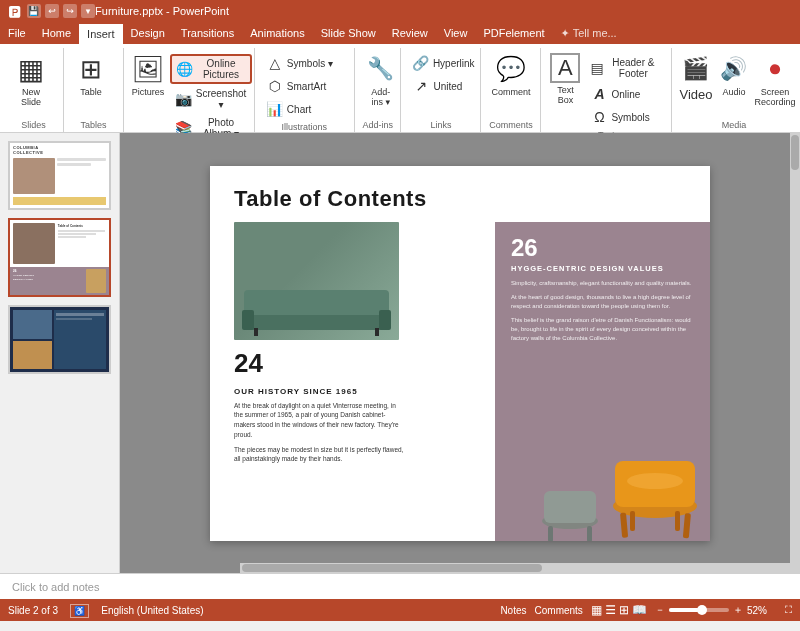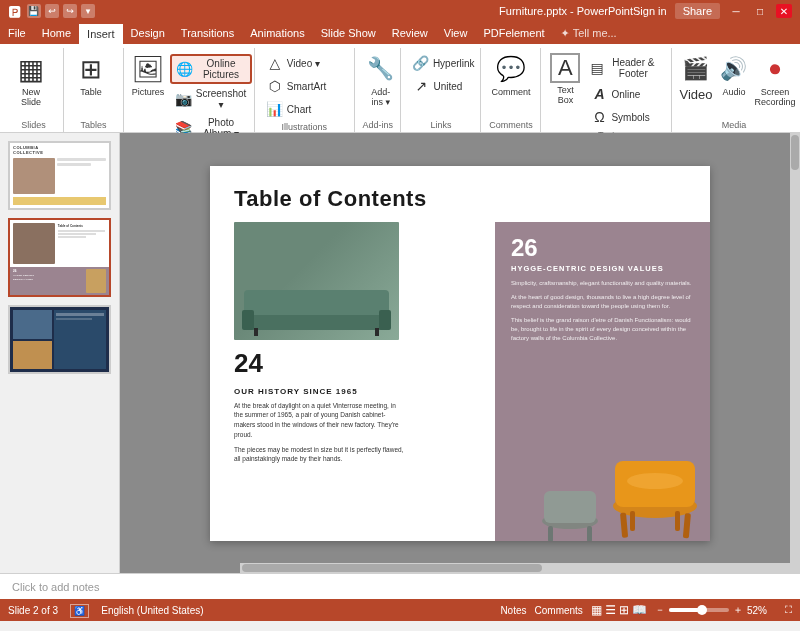--- a/index.html
+++ b/index.html
@@ -3,21 +3,21 @@
   <meta charset="utf-8">
   <style>
     * { box-sizing: border-box; margin: 0; padding: 0; }
     body { font-family: 'Segoe UI', Arial, sans-serif; font-size: 12px; background: #f0f0f0; overflow: hidden; width: 800px; height: 631px; }
 
     
     .title-bar { background: #b7472a; height: 22px; display: flex; align-items: center; justify-content: space-between; padding: 0 8px; color: white; font-size: 11px; }
     .title-bar-left { display: flex; align-items: center; gap: 6px; }
     .title-bar-icons { display: flex; gap: 4px; }
     .title-bar-icon { width: 14px; height: 14px; background: rgba(255,255,255,0.3); border-radius: 2px; display: flex; align-items: center; justify-content: center; font-size: 9px; color: white; cursor: pointer; }
-    .title-center { flex: 1; text-align: right; font-size: 11px; }
+    .title-center { flex: 1; text-align: left; font-size: 11px; }
     .title-right { display: flex; align-items: center; gap: 8px; font-size: 11px; }
     .win-btn { width: 16px; height: 14px; display: flex; align-items: center; justify-content: center; font-size: 10px; cursor: pointer; }
     .win-btn.close { background: #e81123; border-radius: 2px; }
 
     
     .ribbon { background: white; border-bottom: 1px solid #d0d0d0; display: flex; flex-direction: column; }
     .ribbon-tabs { background: #b7472a; display: flex; height: 22px; }
     .ribbon-tab { padding: 2px 8px; font-size: 11px; color: white; cursor: pointer; display: flex; align-items: center; }
     .ribbon-tab.active { background: white; color: #333; border-top: 2px solid #b7472a; }
     .ribbon-content { display: flex; align-items: stretch; padding: 4px 4px 0; height: 88px; }
@@ -56,27 +56,20 @@
   <div class="title-bar-left">
     <span style="font-size:14px;">🅿</span>
     <div class="title-bar-icons">
       <div class="title-bar-icon">💾</div>
       <div class="title-bar-icon">↩</div>
       <div class="title-bar-icon">↪</div>
       <div class="title-bar-icon">▾</div>
     </div>
   </div>
   <div class="title-center">Furniture.pptx - PowerPoint</div>
-  <div class="title-right">
-    <span style="cursor:pointer;">Sign in</span>
-    <span style="cursor:pointer; background:rgba(255,255,255,0.2); padding:2px 8px; border-radius:2px;">Share</span>
-    <div class="win-btn">─</div>
-    <div class="win-btn">□</div>
-    <div class="win-btn close">✕</div>
-  </div>
 </div>
 
 <div class="ribbon-tabs">
   <div class="ribbon-tab">File</div>
   <div class="ribbon-tab">Home</div>
   <div class="ribbon-tab active">Insert</div>
   <div class="ribbon-tab">Design</div>
   <div class="ribbon-tab">Transitions</div>
   <div class="ribbon-tab">Animations</div>
   <div class="ribbon-tab">Slide Show</div>
@@ -130,21 +123,21 @@
           </div>
         </div>
       </div>
       <div class="ribbon-group-label">Images</div>
     </div>
 
     <div class="ribbon-group" style="min-width:100px;">
       <div class="ribbon-group-content" style="flex-direction:column; gap:1px; justify-content:flex-start; margin-top:2px;">
         <div class="ribbon-btn ribbon-btn-small">
           <span class="ribbon-btn-small-icon">△</span>
-          <span>Video ▾</span>
+          <span>Symbols ▾</span>
         </div>
         <div class="ribbon-btn ribbon-btn-small">
           <span class="ribbon-btn-small-icon">⬡</span>
           <span>SmartArt</span>
         </div>
         <div class="ribbon-btn ribbon-btn-small">
           <span class="ribbon-btn-small-icon">📊</span>
           <span>Chart</span>
         </div>
       </div>

